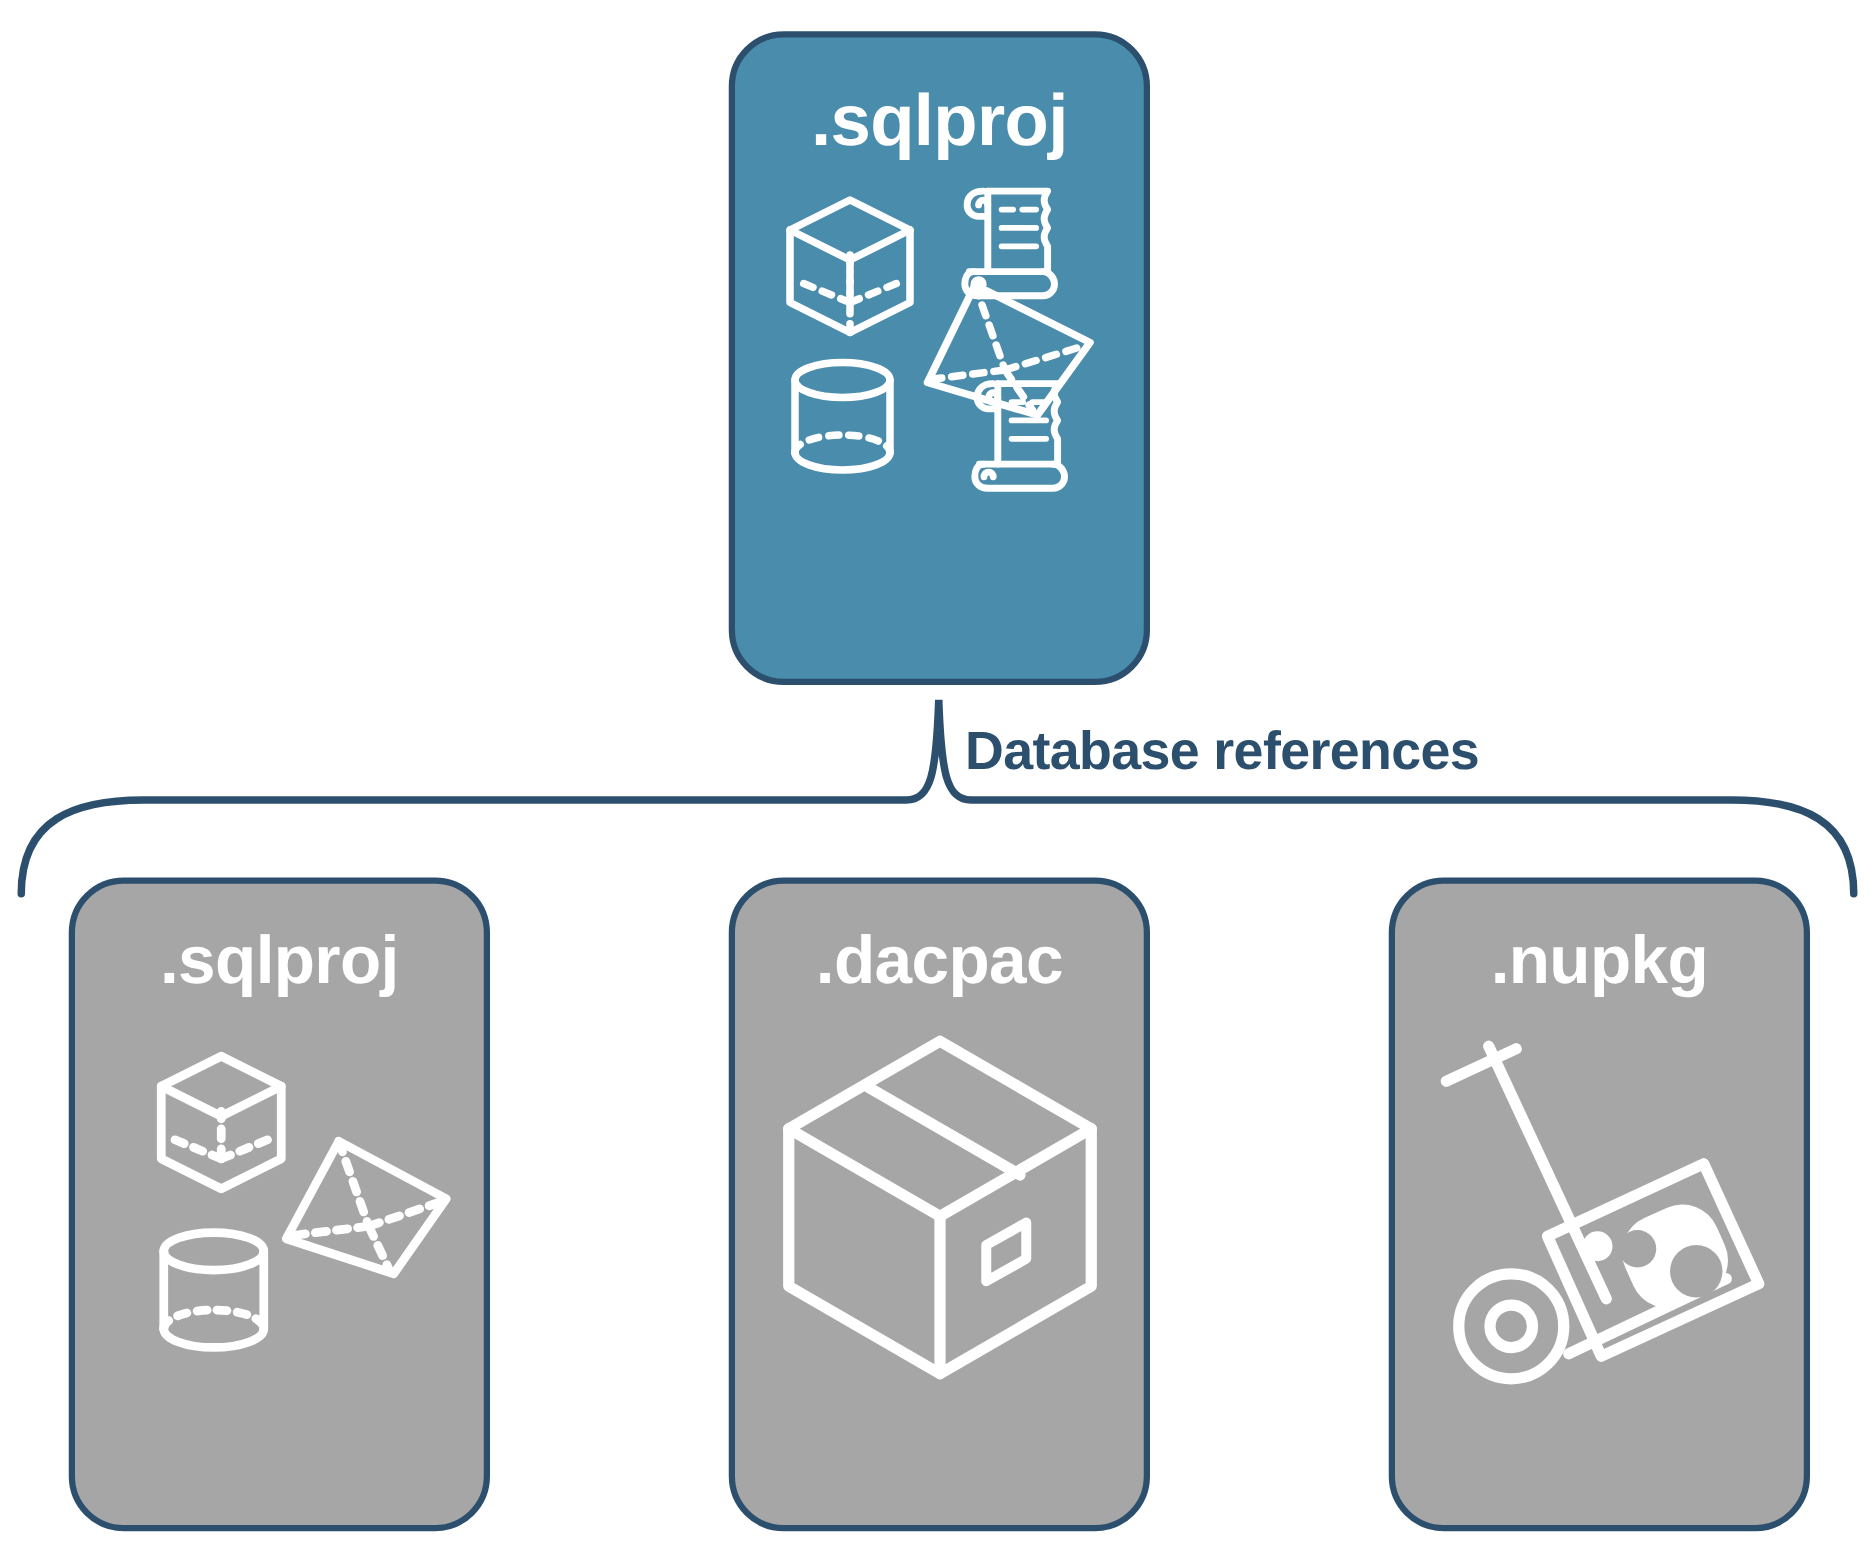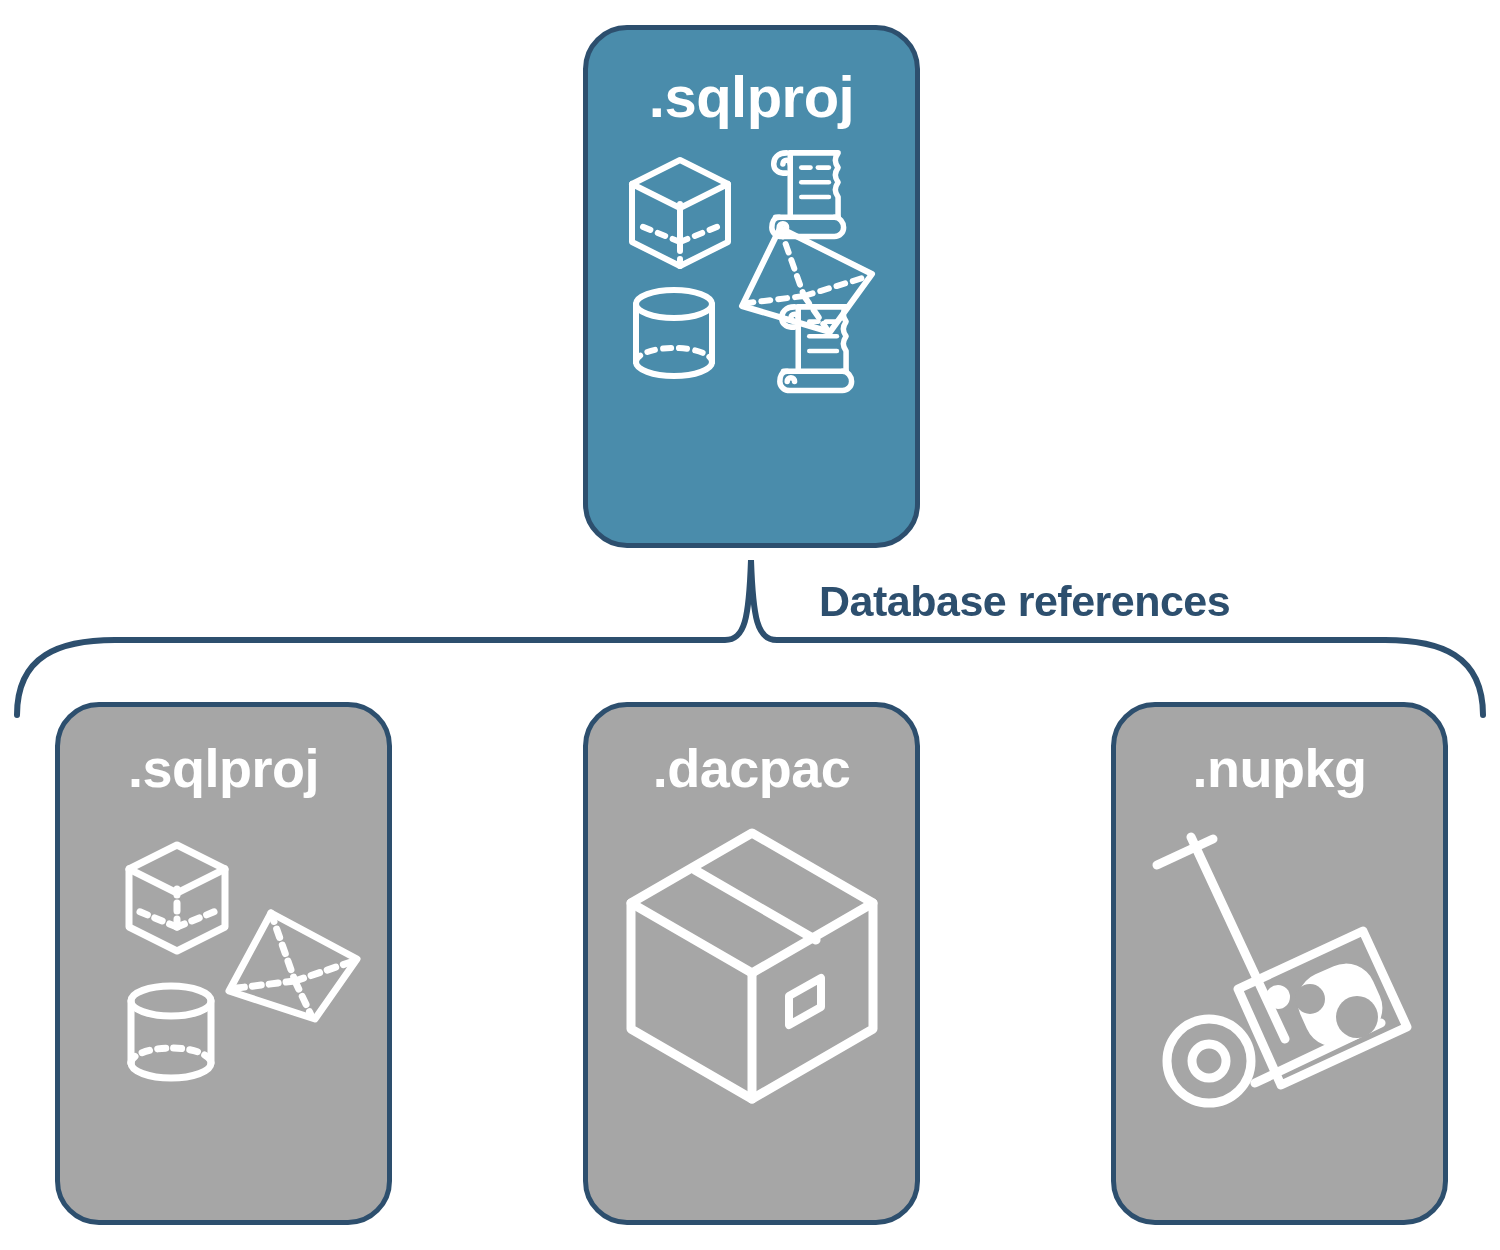--- a/index.html
+++ b/index.html
@@ -81,21 +81,21 @@
   #connector {
     position: absolute;
     left: 0;
     top: 540px;
     width: 1500px;
     height: 190px;
     pointer-events: none;
   }
   #connector-label {
     position: absolute;
-    left: 819px;
+    left: 772px;
     top: 577px;
     font-size: 43px;
     font-weight: bold;
     color: #2d4f6e;
     letter-spacing: -0.5px;
     white-space: nowrap;
     user-select: none;
   }
   svg { display: block; overflow: visible; }
 </style>

